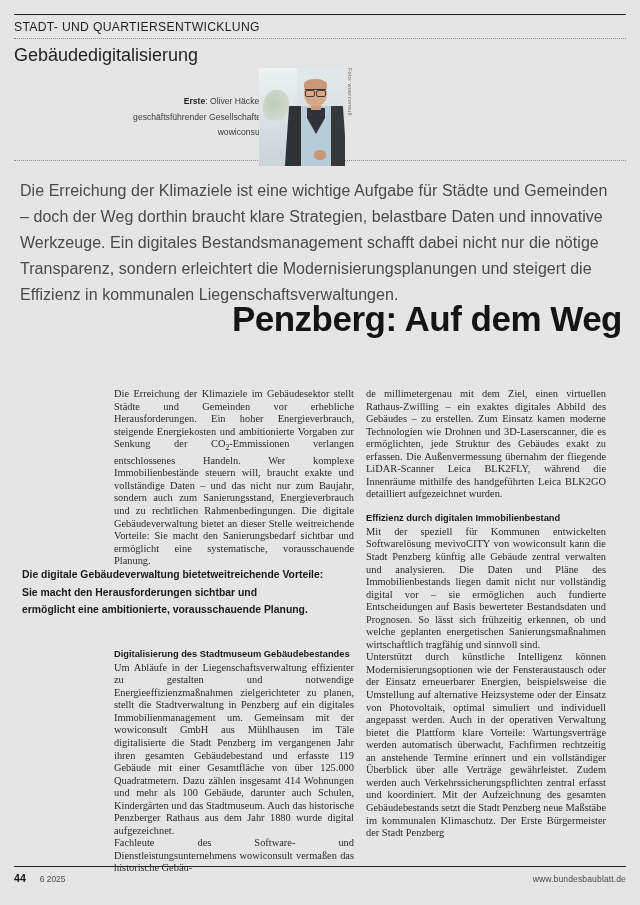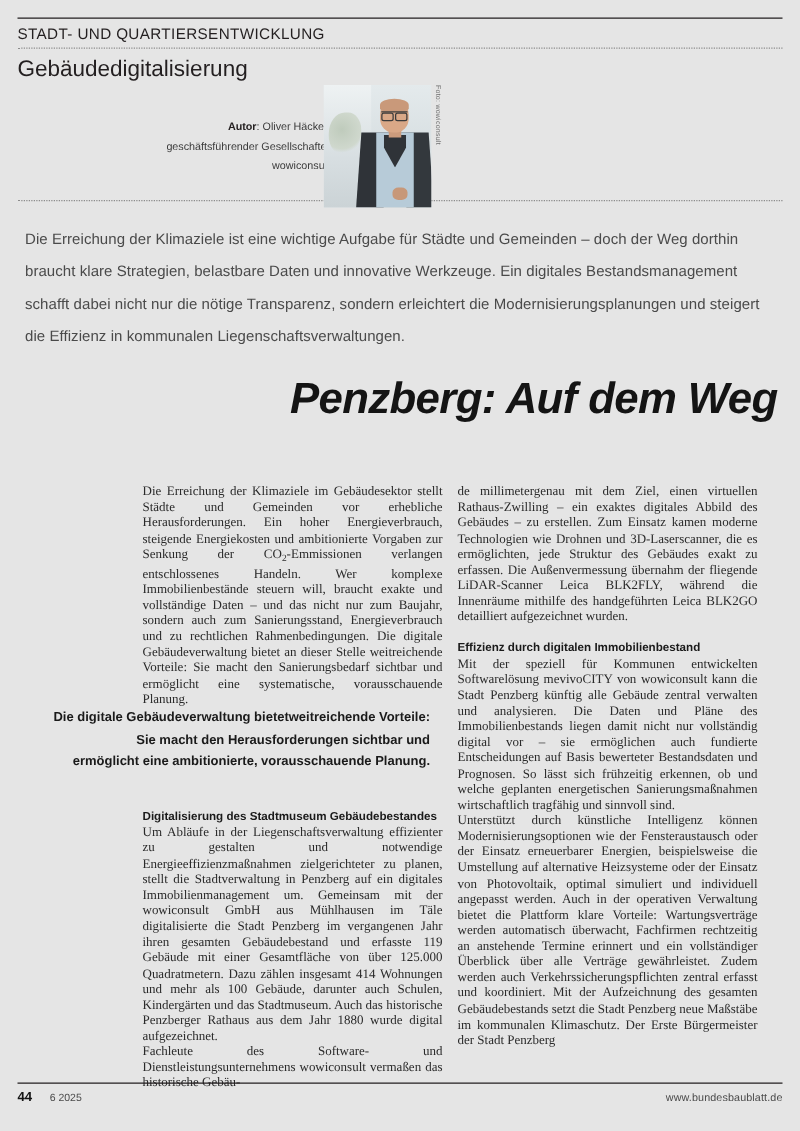--- a/index.html
+++ b/index.html
@@ -171,39 +171,38 @@
     width: 100%;
     margin-top: 2px;
   }
 
   
   .lead {
     position: absolute;
     left: 20px;
     top: 178px;
     width: 600px;
-    font-size: 12px;
+    font-size: 16px;
     line-height: 26px;
     color: #4a4a4a;
     letter-spacing: 0.05px;
   }
 
   
   .headline {
     position: absolute;
     left: 110px;
     top: 276px;
     width: 512px;
     text-align: right;
     font-size: 35px;
     line-height: 39px;
     font-weight: bold;
     letter-spacing: -0.5px;
     color: #141414;
-    font-style: italic;
   }
 
   
   .col {
     position: absolute;
     top: 388px;
     width: 240px;
     font-family: "Liberation Serif", serif;
     font-size: 10.4px;
     line-height: 12.55px;
@@ -226,28 +225,28 @@
     font-weight: bold;
     line-height: 13px;
     color: #1a1a1a;
     text-align: left;
     margin: 0 0 1px 0;
   }
 
   
   .pullquote {
     position: absolute;
-    left: 12px;
+    left: 22px;
     top: 566px;
     width: 332px;
     font-family: "Liberation Sans", sans-serif;
     font-weight: bold;
     font-size: 10.4px;
     line-height: 17.5px;
-    text-align: right;
+    text-align: left;
     color: #1a1a1a;
   }
 
   
   .footer-rule {
     position: absolute;
     left: 14px;
     top: 866px;
     width: 612px;
     border-top: 1.2px solid #231f20;
@@ -285,21 +284,21 @@
 
   <div class="header">
     <div class="rubric-rule-top"></div>
     <div class="rubric">STADT- UND QUARTIERSENTWICKLUNG</div>
     <div class="dotted-rule"></div>
     <div class="subrubric">Gebäudedigitalisierung</div>
 
     <div class="author-row">
       <div class="author-lines">
         <div>
-          <span class="lbl">Autor</span><span>: Oliver Häcker,</span>
+          <span class="lbl">Erste</span><span>: Oliver Häcker,</span>
         </div>
         <div>geschäftsführender Gesellschafter</div>
         <div>wowiconsult</div>
       </div>
 
       <div class="portrait-wrap">
         <div class="portrait">
           <div class="p-bgpanel"></div>
           <div class="p-bgpanel2"></div>
           <div class="p-plant"></div>

